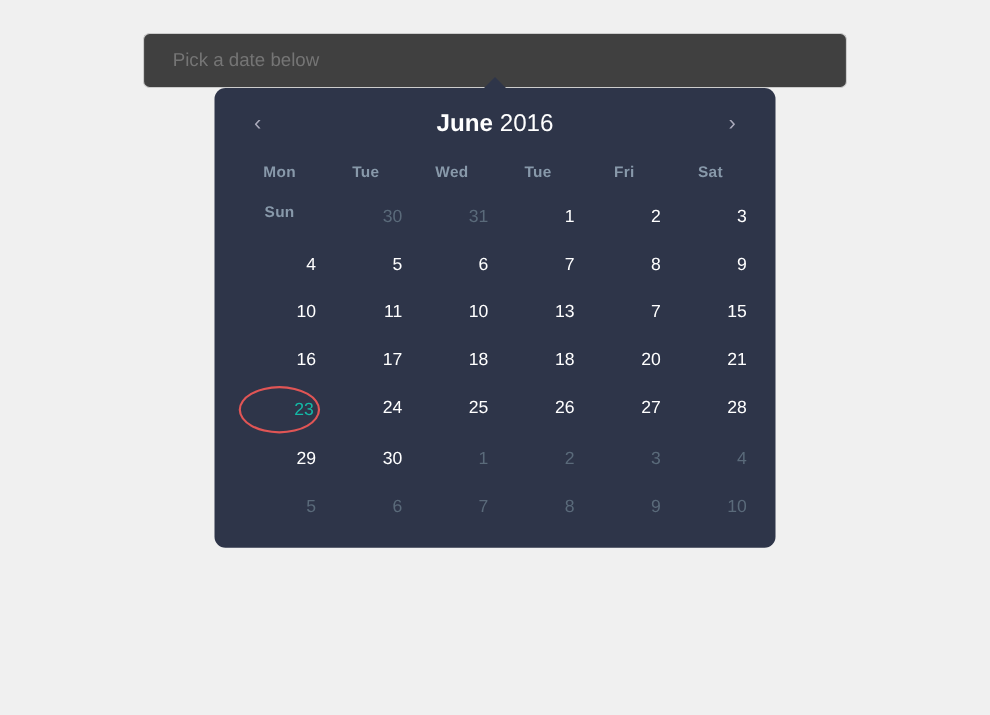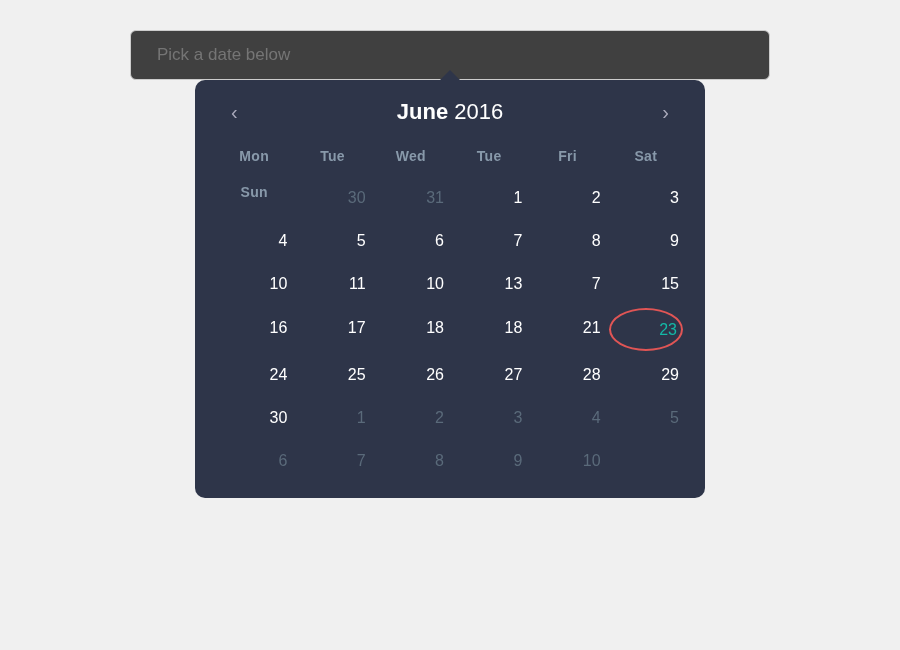--- a/index.html
+++ b/index.html
@@ -172,20 +172,21 @@
         <div class="day-cell">10</div>
         <div class="day-cell">11</div>
         <div class="day-cell">10</div>
         <div class="day-cell">13</div>
         <div class="day-cell">7</div>
         <div class="day-cell">15</div>
         <div class="day-cell">16</div>
         <div class="day-cell">17</div>
         <div class="day-cell">18</div>
         <div class="day-cell">18</div>
+        <div class="day-cell">20</div>
         <div class="day-cell">21</div>
         <div class="day-cell today-circle">23</div>
         <div class="day-cell">24</div>
         <div class="day-cell">25</div>
         <div class="day-cell">26</div>
         <div class="day-cell">27</div>
         <div class="day-cell">28</div>
         <div class="day-cell">29</div>
         <div class="day-cell">30</div>
         <div class="day-cell other-month">1</div>

